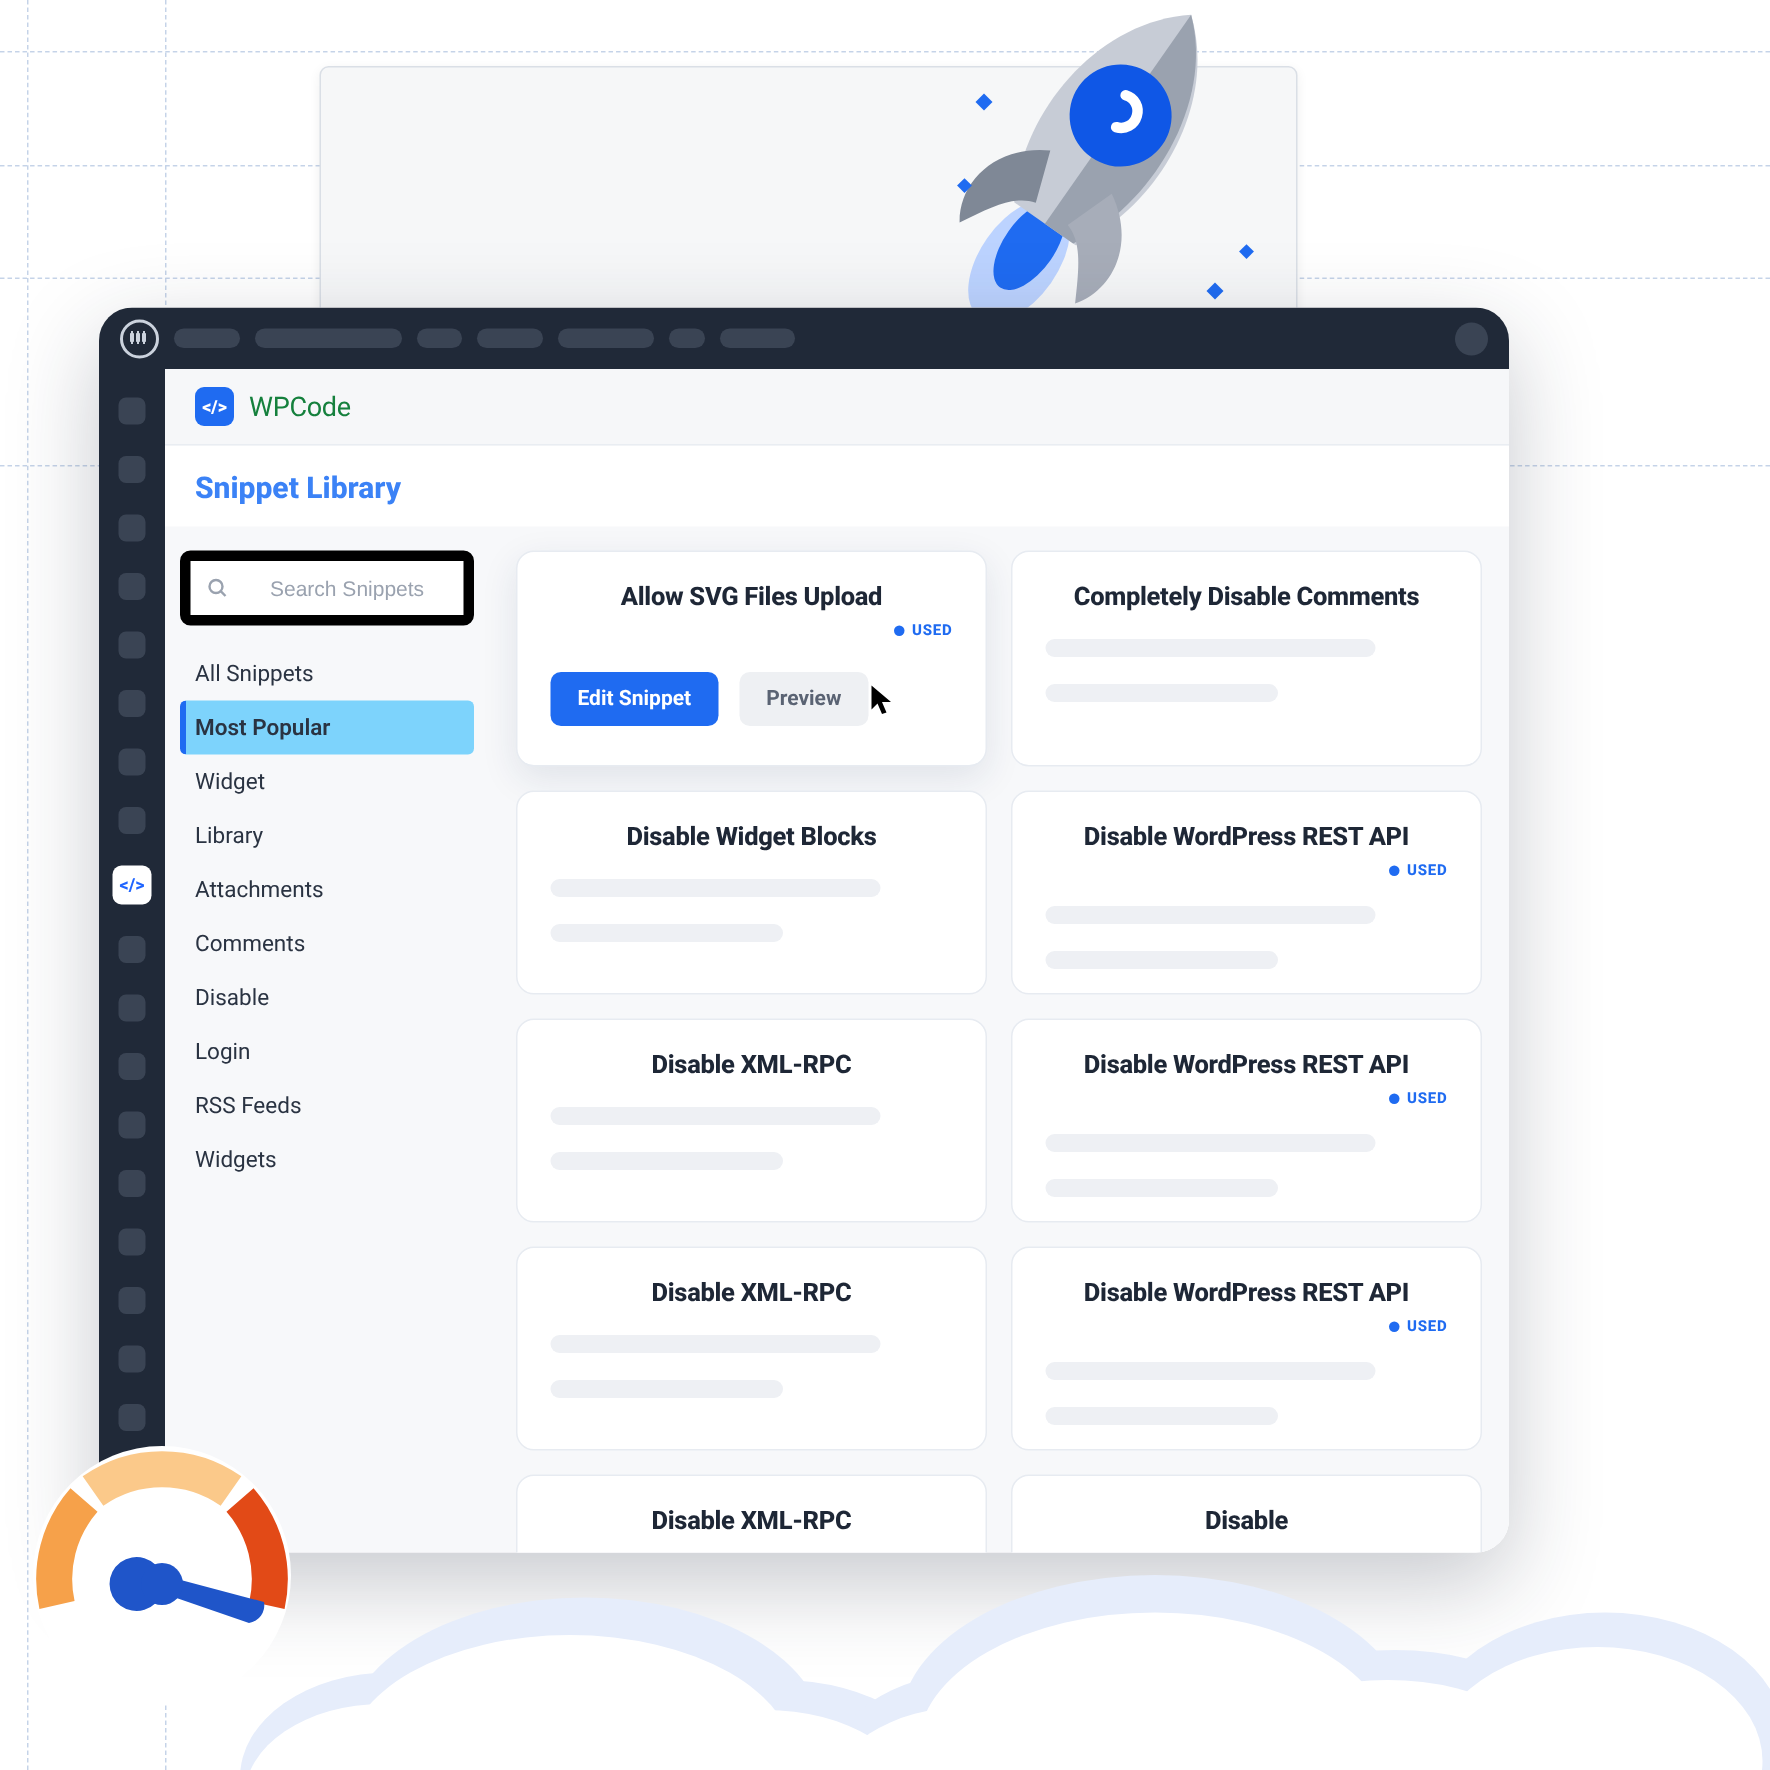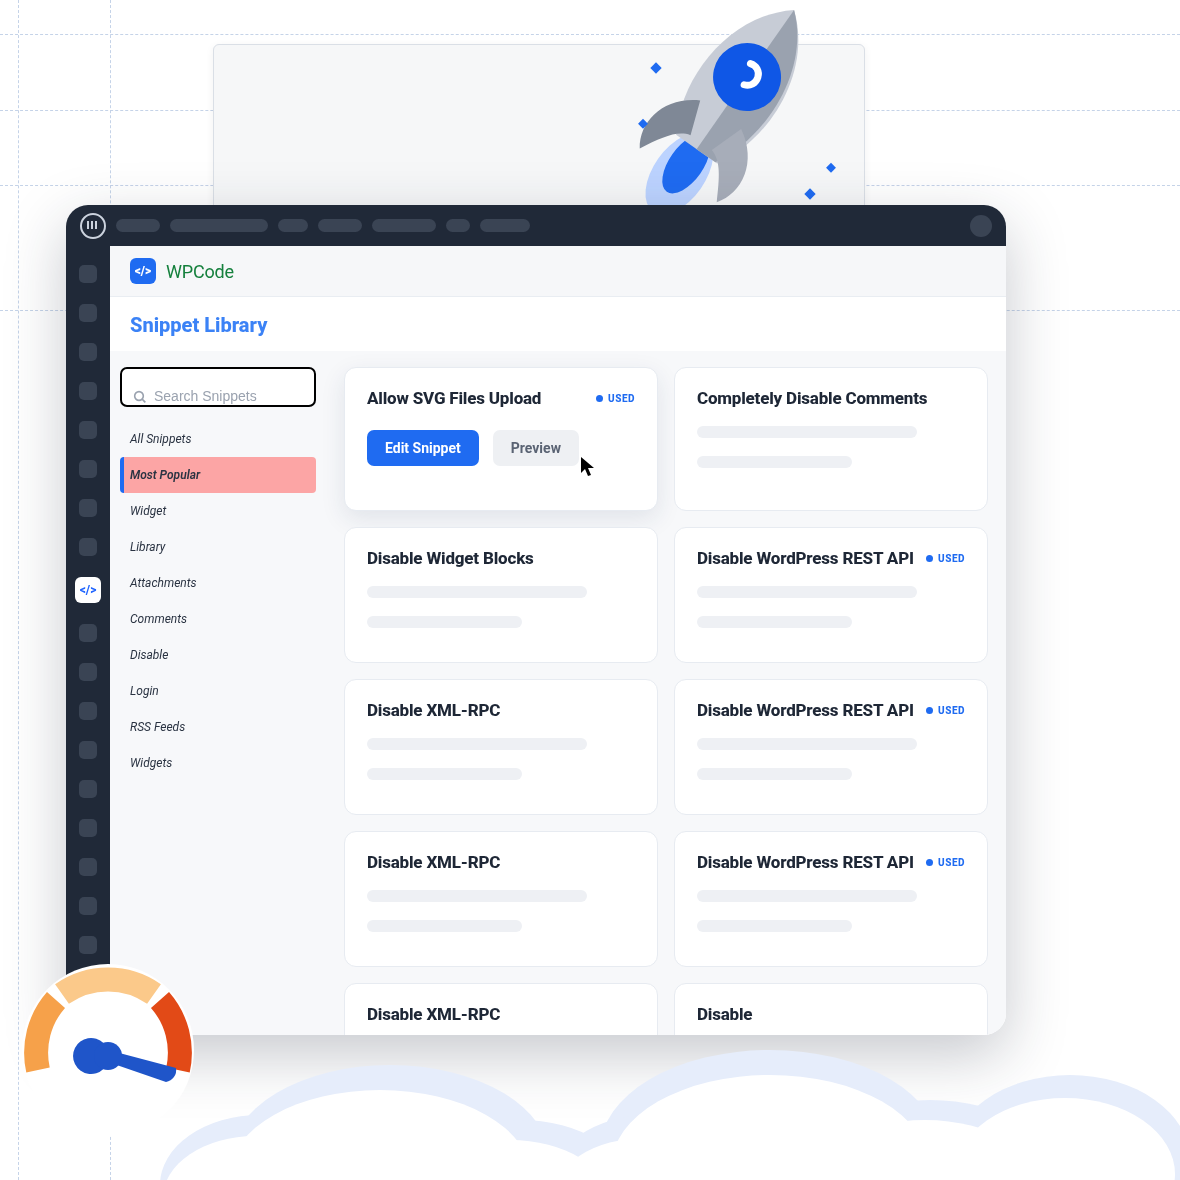--- a/index.html
+++ b/index.html
@@ -30,32 +30,32 @@
   
   .app{position:absolute;left:44px;top:41px;right:0;bottom:0;background:#fff;}
   .app-top{height:50px;background:#f6f7f9;border-bottom:1px solid #e9edf2;display:flex;align-items:center;padding:0 20px;gap:10px;}
   .wpcode-ico{width:26px;height:26px;border-radius:6px;background:#1f6bf1;display:flex;align-items:center;justify-content:center;color:#fff;font-size:12px;font-weight:900;}
   .wpcode-name{font-size:18px;font-weight:400;color:#15803d;letter-spacing:-.2px;}
   .page-h{height:55px;border-bottom:1px solid #e9edf2;display:flex;align-items:center;padding:0 20px;}
   .page-h h1{margin:0;font-size:20px;font-weight:800;color:#3b82f6;}
   .app-body{position:absolute;left:0;right:0;top:105px;bottom:0;display:flex;background:#f7f8fa;}
   
   .catbar{width:196px;padding:16px 10px 16px 10px;}
-  .search{display:flex;align-items:flex-end;gap:4px;border:2px solid #000000;background:#fff;border-radius:7px;height:36px;padding:0 10px;}
+  .search{display:flex;align-items:center;gap:25px;border:7px solid #000000;background:#fff;border-radius:7px;height:36px;padding:0 10px;}
   .search svg{flex:0 0 auto;}
   .search input{border:0;outline:0;font-size:14px;color:#333;background:transparent;width:100%;}
   .search input::placeholder{color:#9aa2af;}
   .catlist{margin-top:14px;}
-  .cat{height:36px;display:flex;align-items:center;padding:0 10px;font-size:12px;color:#2a3342;border-radius:4px;cursor:pointer;font-style:italic;}
-  .cat.active{background:#fca5a5;border-left:4px solid #1f6bf1;padding-left:6px;font-weight:600;}
+  .cat{height:36px;display:flex;align-items:center;padding:0 10px;font-size:15px;color:#2a3342;border-radius:4px;cursor:pointer;}
+  .cat.active{background:#7dd3fc;border-left:4px solid #1f6bf1;padding-left:6px;font-weight:600;}
   
   .grid{flex:1;padding:16px 18px;display:grid;grid-template-columns:1fr 1fr;gap:16px;align-content:start;}
   .card{background:#fff;border:1px solid #e7ebf1;border-radius:12px;padding:20px 22px 22px;min-height:92px;}
   .card.first{min-height:100px;box-shadow:0 8px 24px rgba(30,50,90,.10);}
-  .card-h{display:flex;align-items:center;gap:7px;}
+  .card-h{display:flex;align-items:center;gap:7px;flex-direction:column;}
   .card-title{font-size:17px;font-weight:800;color:#1e2736;letter-spacing:-.2px;}
   .badge{margin-left:auto;display:flex;align-items:center;gap:5px;color:#1f6bf1;font-size:10px;font-weight:800;letter-spacing:.5px;justify-content:center;}
   .badge .d{width:7px;height:7px;border-radius:50%;background:#1f6bf1;}
   .sk{height:12px;border-radius:6px;background:#eef0f4;margin-top:18px;}
   .sk2{width:58%;} .sk1{width:82%;}
   .btns{display:flex;gap:14px;margin-top:22px;}
   .btn{height:36px;padding:0 18px;border-radius:7px;font-size:14px;font-weight:700;display:flex;align-items:center;justify-content:center;cursor:pointer;}
   .btn-primary{background:#1f6bf1;color:#fff;}
   .btn-secondary{background:#eef0f3;color:#5a6373;}
   .cursor{position:absolute;pointer-events:none;}

